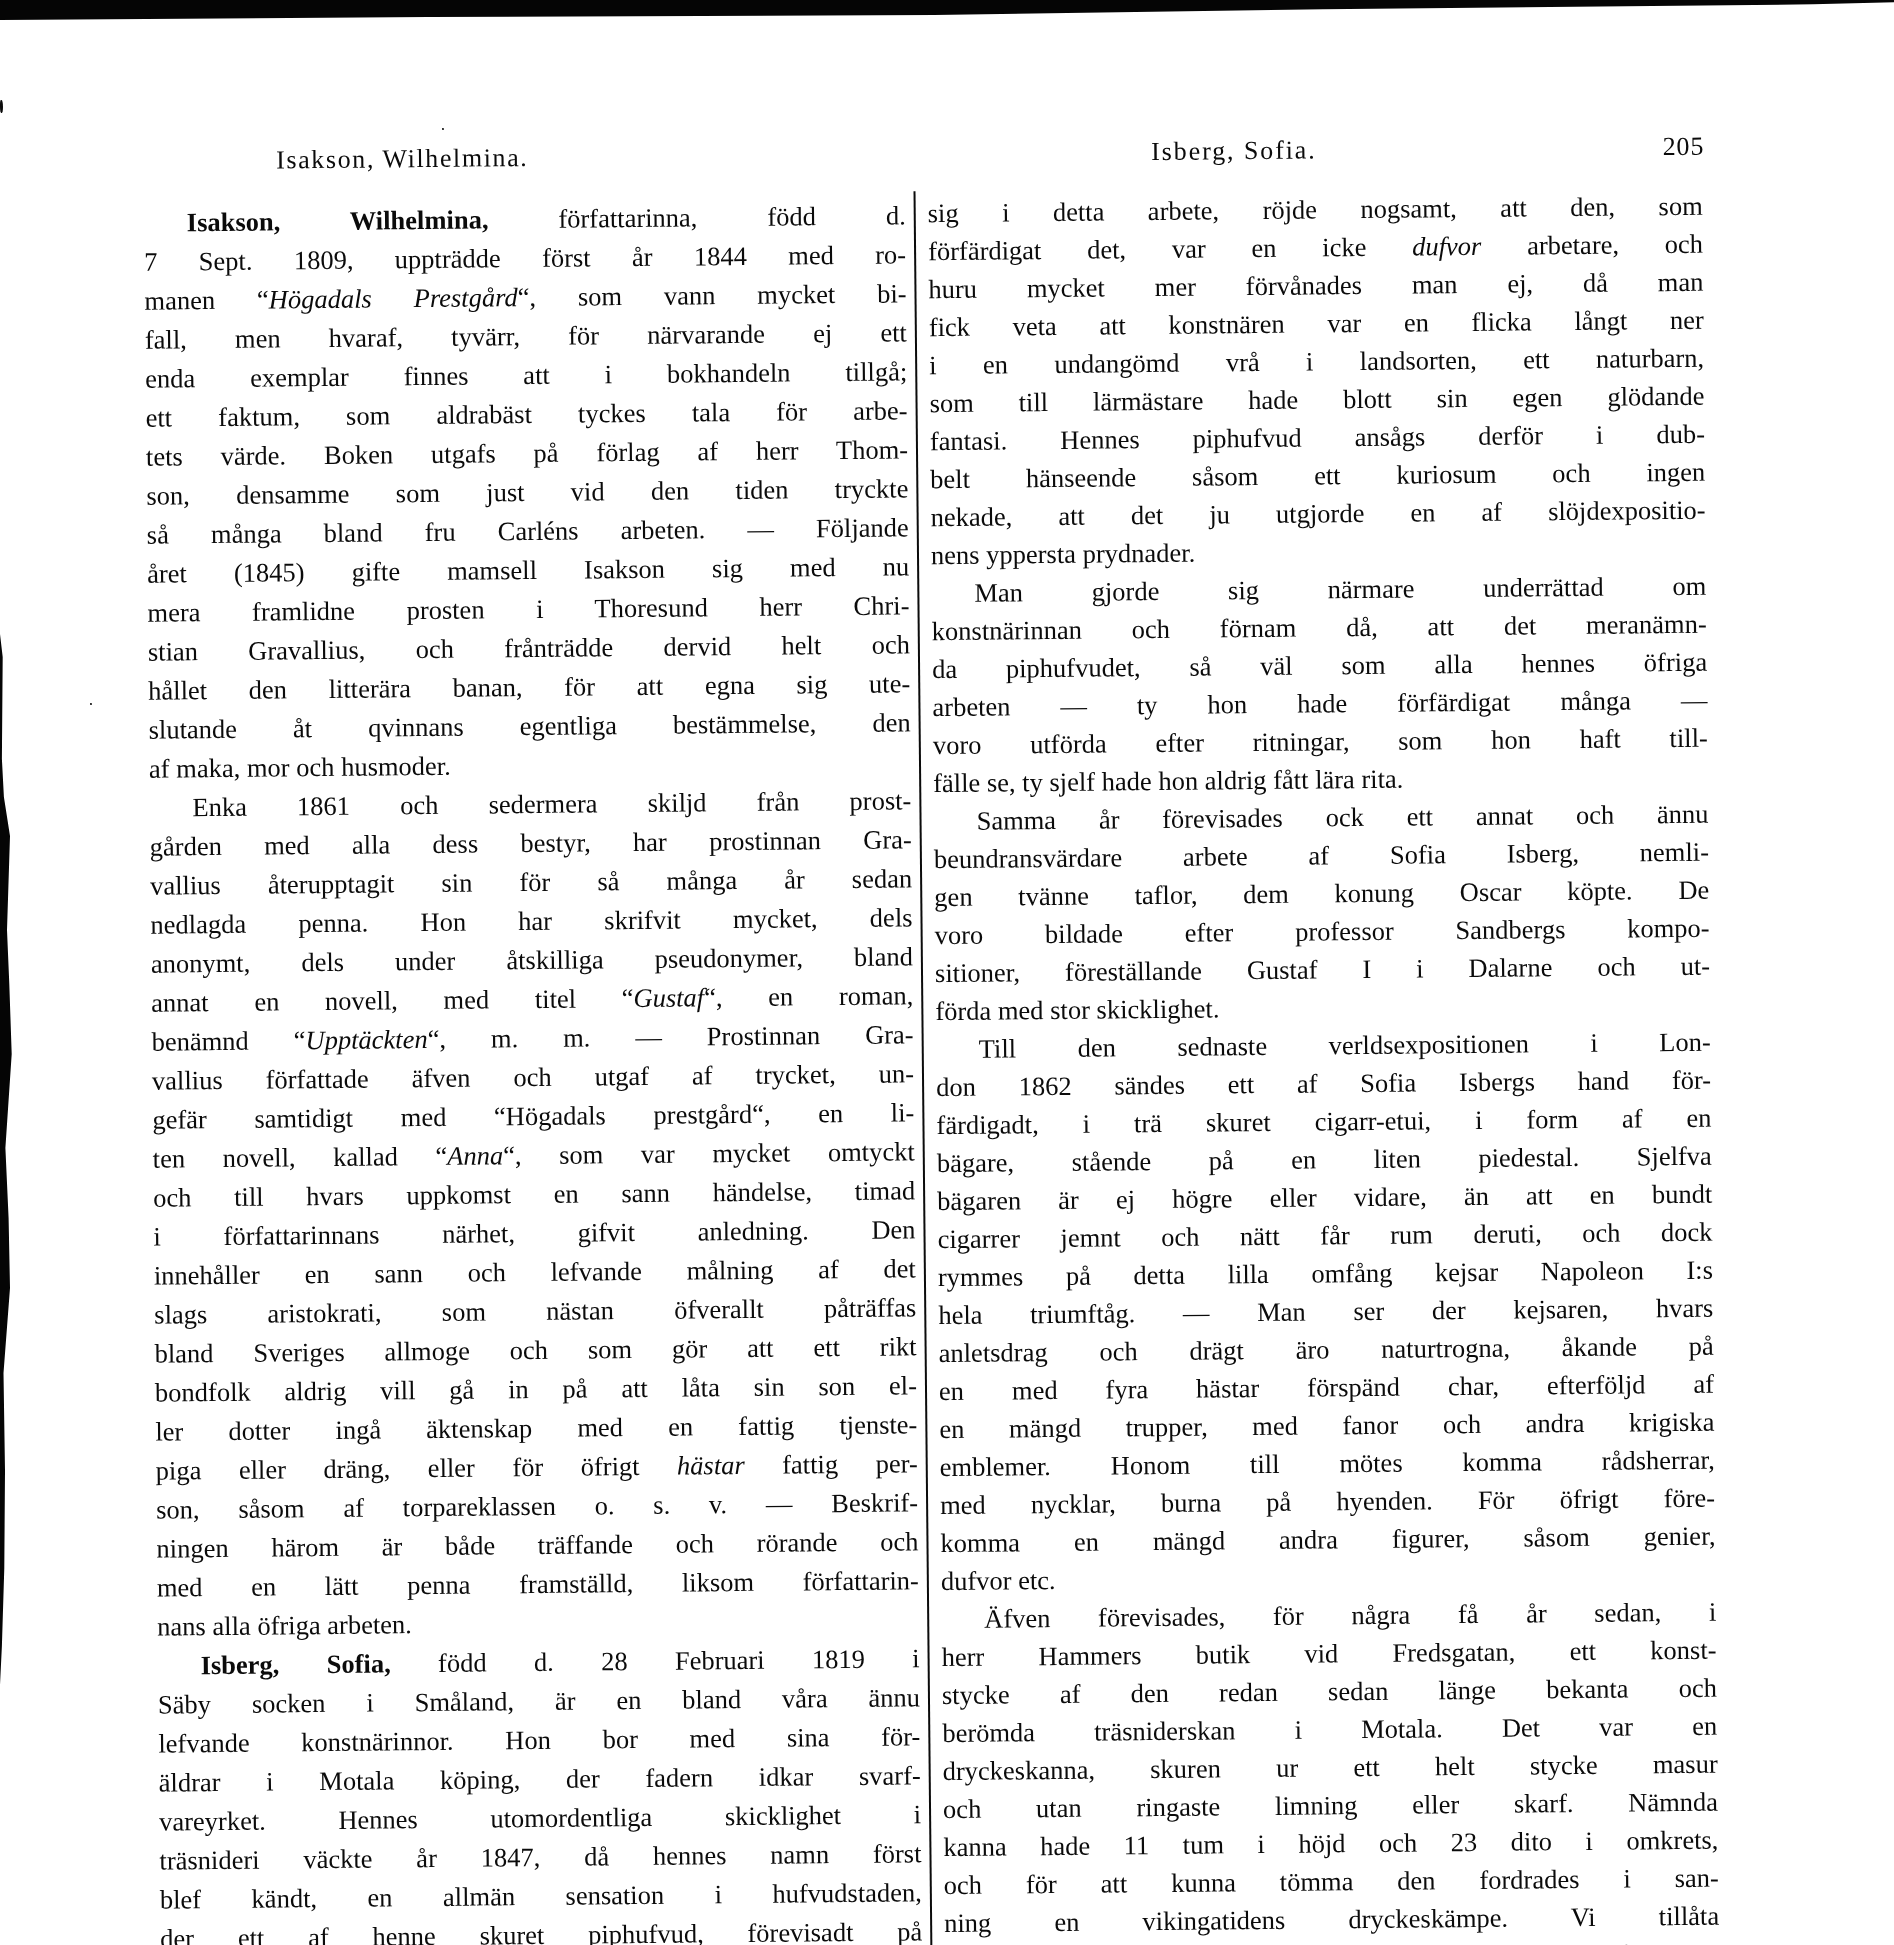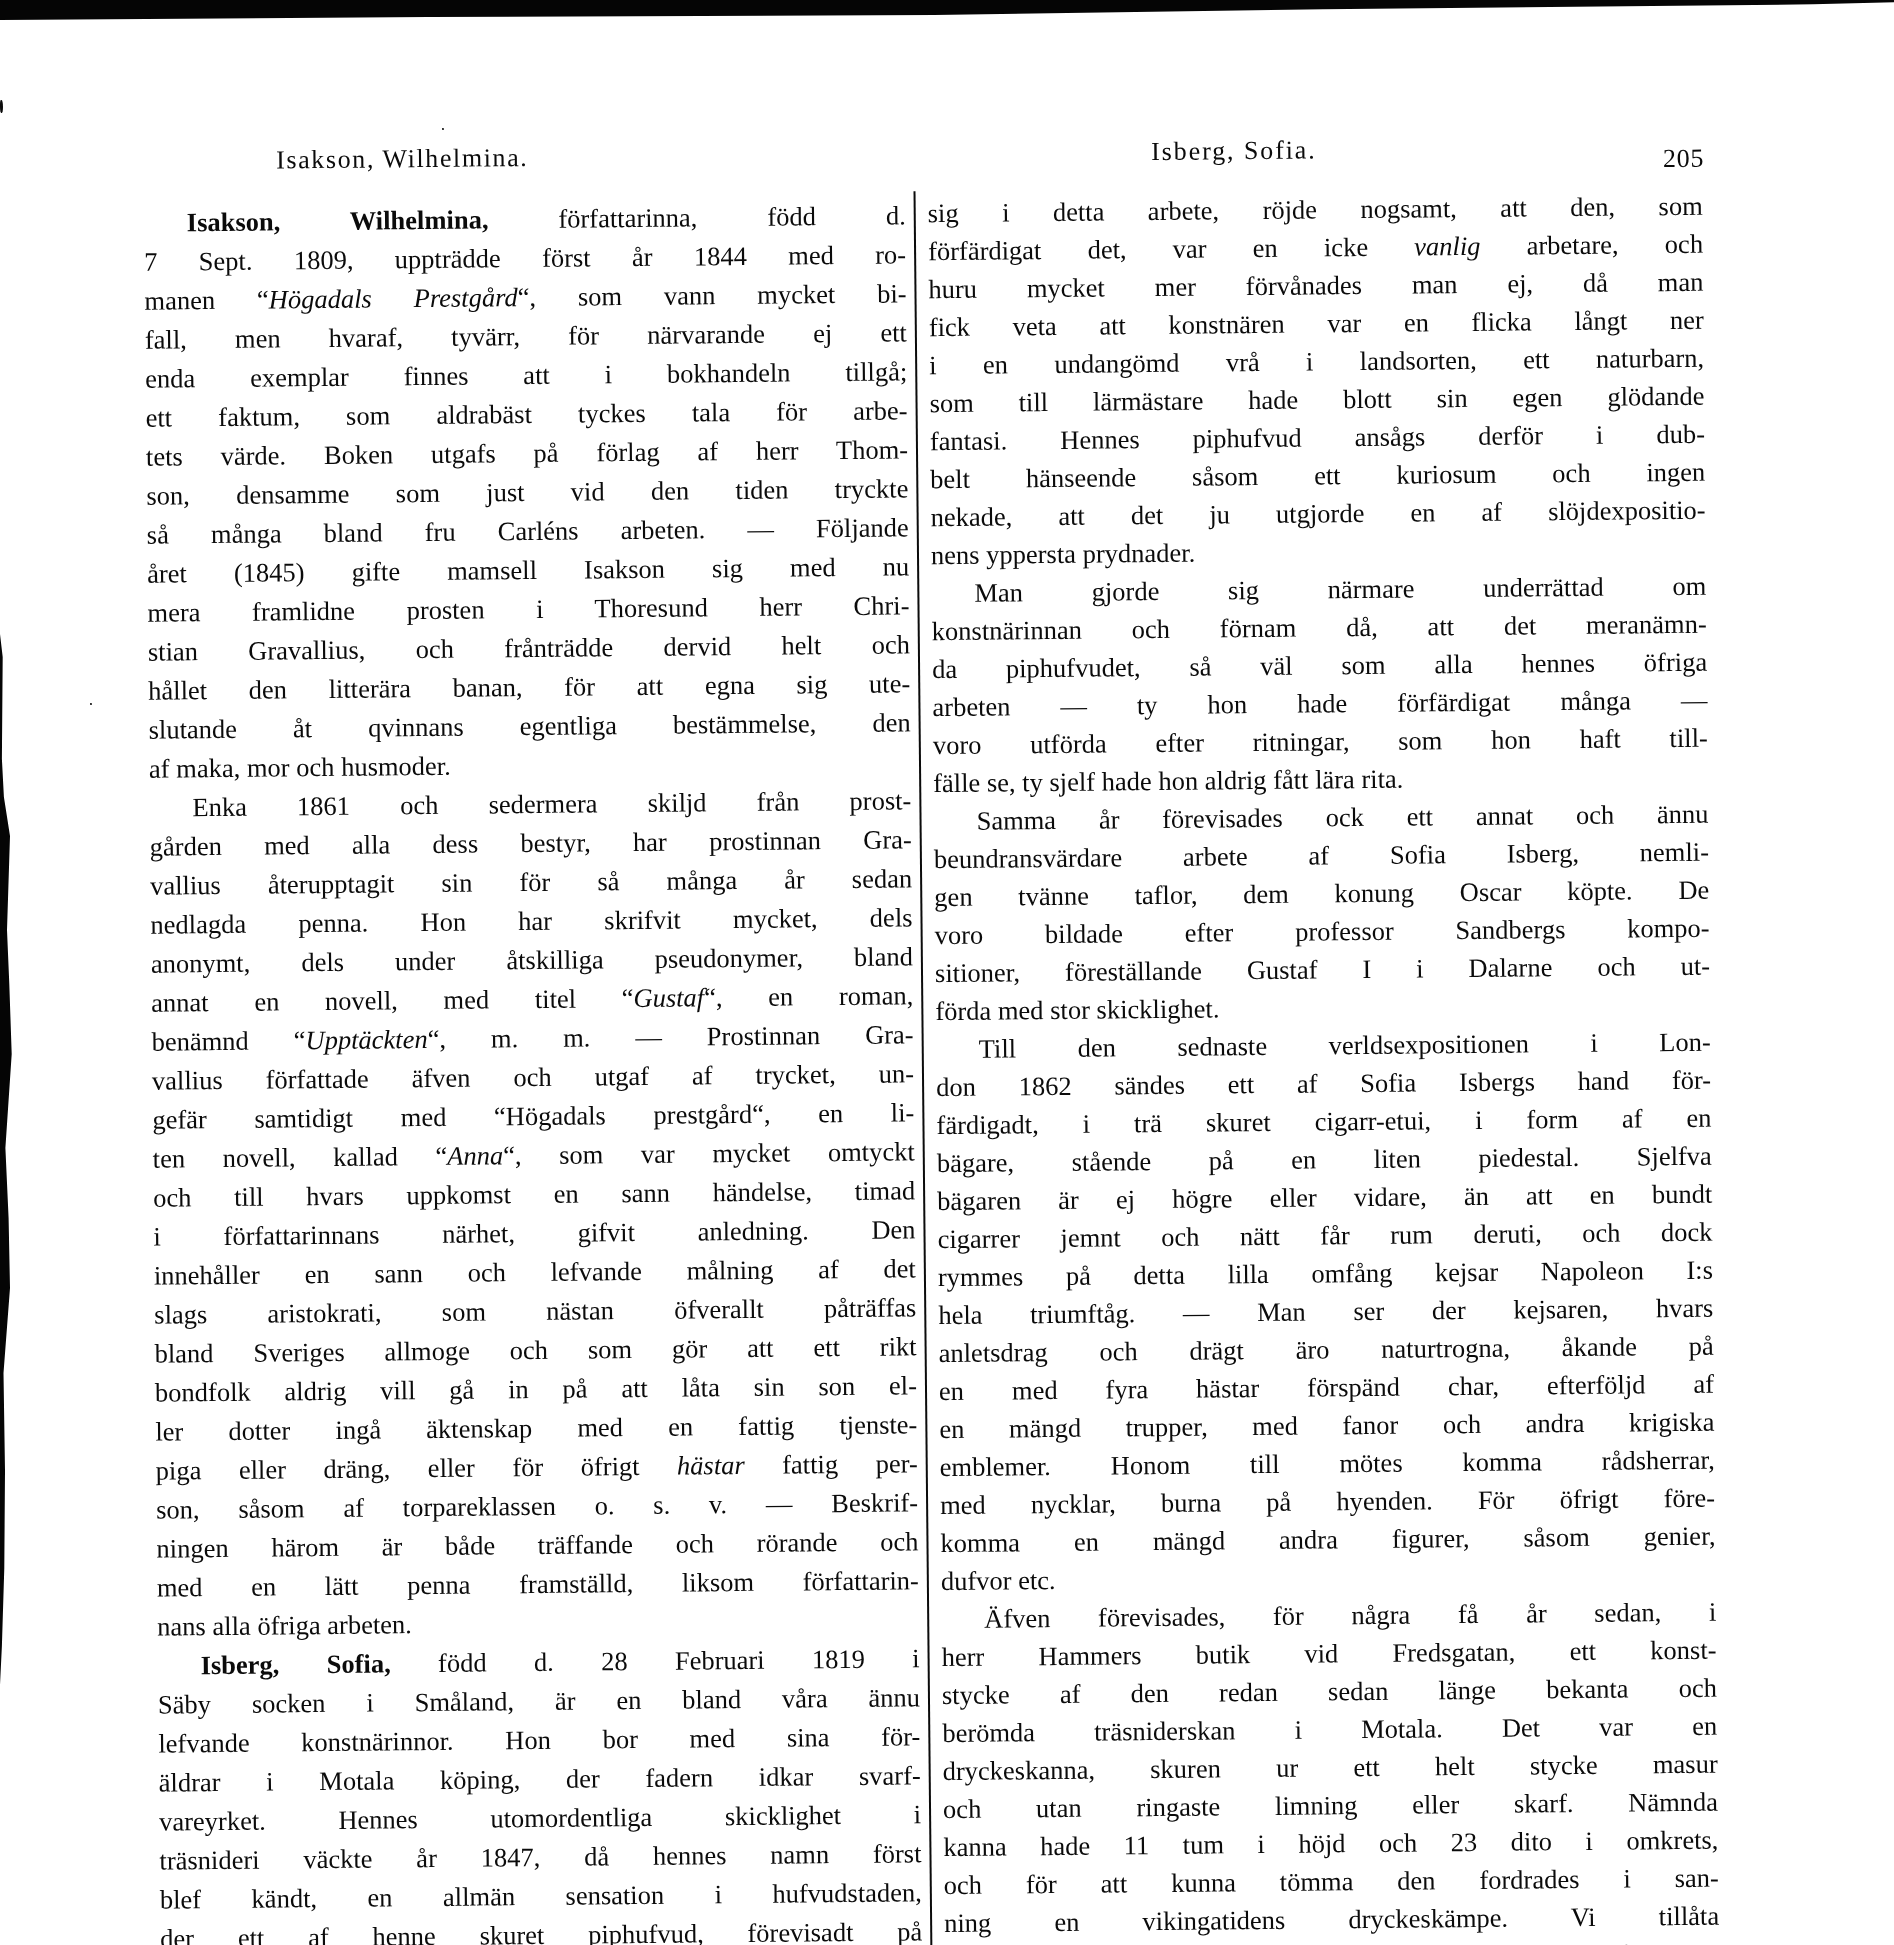--- a/index.html
+++ b/index.html
@@ -18,21 +18,21 @@
     transform-origin:50% 50%;
   }
   .running-head{
     position:absolute;top:137px;height:33px;
     font-size:26px;line-height:33px;letter-spacing:1.6px;
     white-space:nowrap;
   }
   .head-left{left:286px;}
   .head-right{left:1161px;letter-spacing:1.9px;}
   .page-number{position:absolute;top:137px;left:1619px;width:95px;
-    font-size:26px;line-height:33px;text-align:right;letter-spacing:0.8px;margin-top:12px;}
+    font-size:26px;line-height:33px;text-align:right;letter-spacing:0.8px;}
   .column{position:absolute;font-size:26.5px;}
   .col-left{left:153px;top:196px;width:762px;--lh:39px;}
   .col-right{left:937px;top:194px;width:775px;--lh:38px;}
   .line{
     height:var(--lh);line-height:var(--lh);
     text-align:justify;text-align-last:justify;text-justify:inter-word;
     white-space:nowrap;
     overflow:visible;
   }
   .line.end{text-align-last:left;}
@@ -116,21 +116,21 @@
         <div class="line"><span>lefvande konstnärinnor. Hon bor med sina för-</span></div>
         <div class="line"><span>äldrar i Motala köping, der fadern idkar svarf-</span></div>
         <div class="line"><span>vareyrket. Hennes utomordentliga skicklighet i</span></div>
         <div class="line"><span>träsnideri väckte år 1847, då hennes namn först</span></div>
         <div class="line"><span>blef kändt, en allmän sensation i hufvudstaden,</span></div>
         <div class="line"><span>der ett af henne skuret piphufvud, förevisadt på</span></div>
       </div>
 
     <div class="column col-right" id="col-right">
         <div class="line"><span>sig i detta arbete, röjde nogsamt, att den, som</span></div>
-        <div class="line"><span>förfärdigat det, var en icke </span><span class="i">vanlig</span><span> arbetare, och</span></div>
+        <div class="line"><span>förfärdigat det, var en icke </span><span class="i">dufvor</span><span> arbetare, och</span></div>
         <div class="line"><span>huru mycket mer förvånades man ej, då man</span></div>
         <div class="line"><span>fick veta att konstnären var en flicka långt ner</span></div>
         <div class="line"><span>i en undangömd vrå i landsorten, ett naturbarn,</span></div>
         <div class="line"><span>som till lärmästare hade blott sin egen glödande</span></div>
         <div class="line"><span>fantasi. Hennes piphufvud ansågs derför i dub-</span></div>
         <div class="line"><span>belt hänseende såsom ett kuriosum och ingen</span></div>
         <div class="line"><span>nekade, att det ju utgjorde en af slöjdexpositio-</span></div>
         <div class="line end"><span>nens yppersta prydnader.</span></div>
         <div class="line indent"><span>Man gjorde sig närmare underrättad om</span></div>
         <div class="line"><span>konstnärinnan och förnam då, att det meranämn-</span></div>

